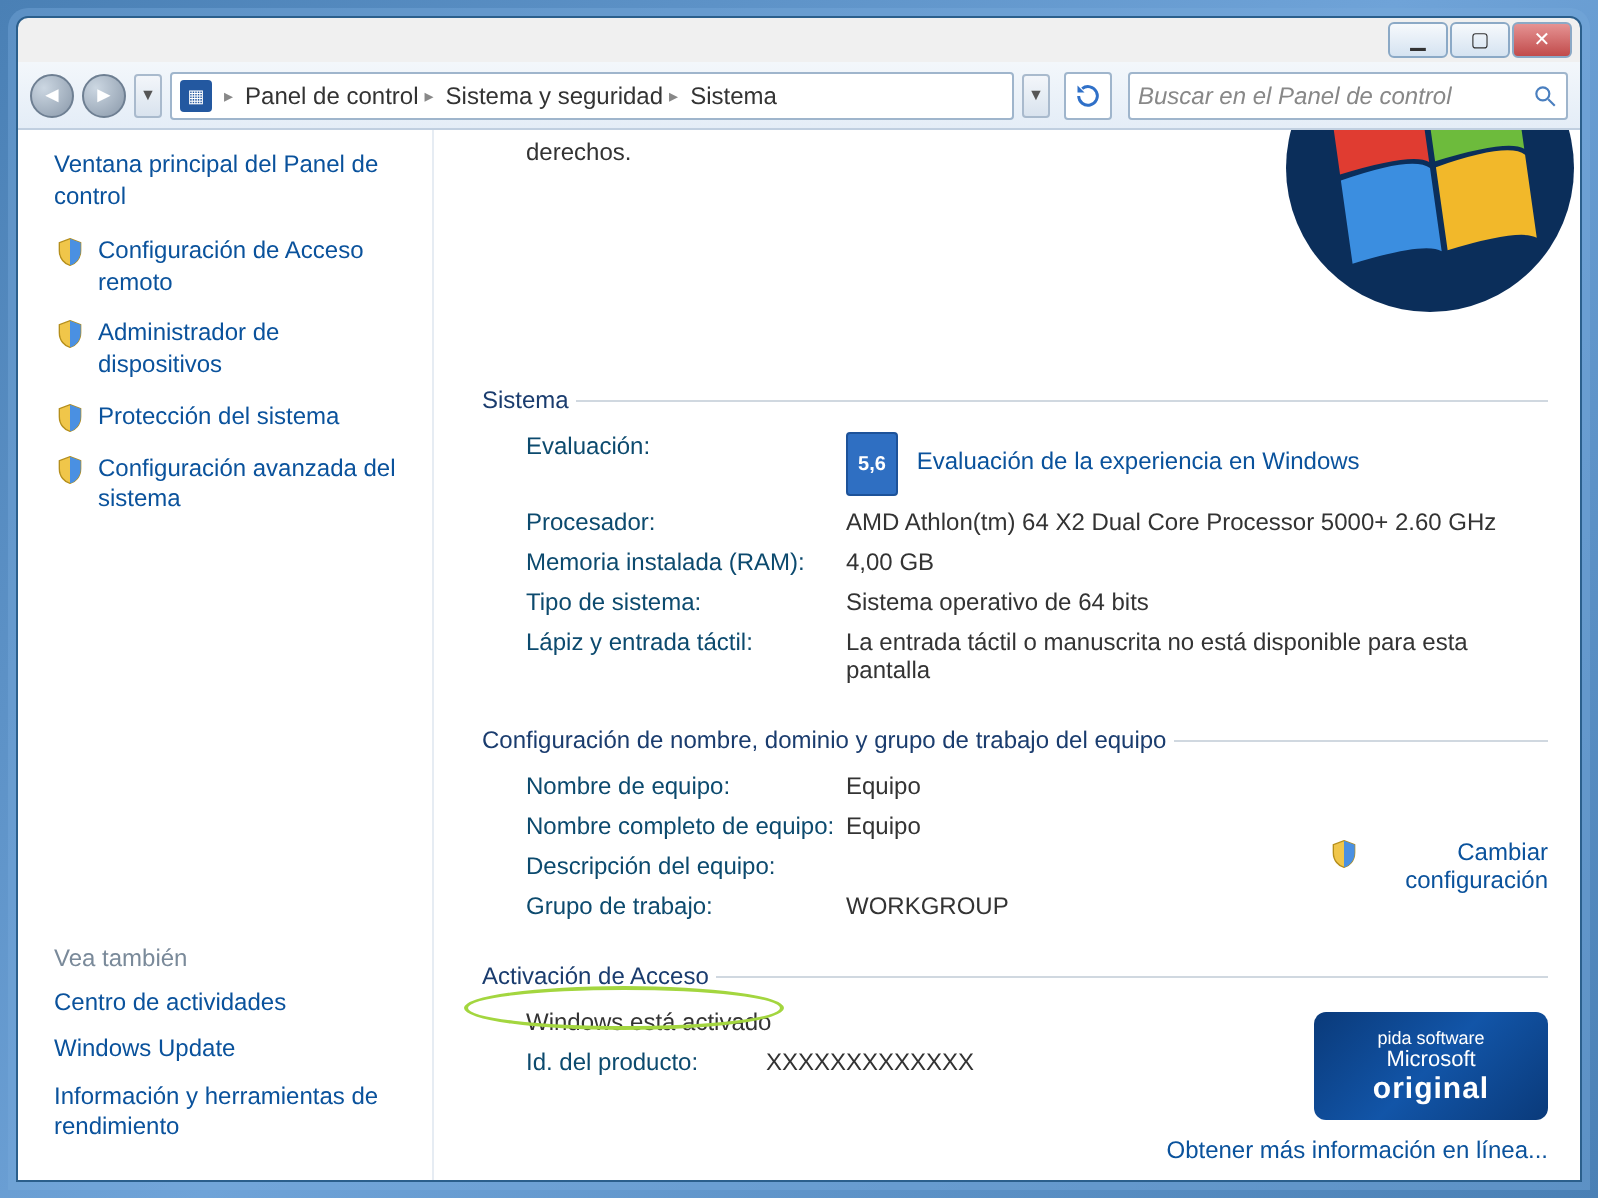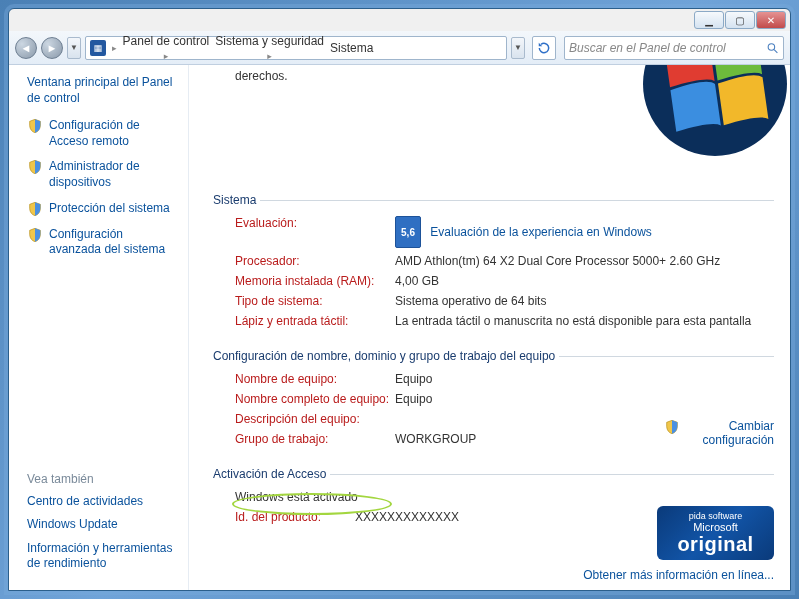--- a/index.html
+++ b/index.html
@@ -78,21 +78,21 @@
     font-size: 12px;
     color: #333;
   }
   .bc-icon {
     width: 16px; height: 16px;
     background: #2358a0;
     border-radius: 2px;
     display:flex; align-items:center; justify-content:center;
     color:#fff; font-size:9px;
   }
-  .bc-seg { display:flex; align-items:center; gap:3px; cursor:pointer;flex-direction:column; }
+  .bc-seg { display:flex; align-items:center; gap:3px; cursor:pointer; }
   .bc-sep { color:#888; font-size:9px; }
   .refresh {
     width:24px; height:24px; border:1px solid #9fb5cc; border-radius:2px;
     background:#fff; display:flex; align-items:center; justify-content:center;
     cursor:pointer; margin-left:3px;
   }
   .refresh svg { width:14px; height:14px; }
   .searchbox {
     width: 220px; height: 24px;
     background: #fff;
@@ -107,21 +107,21 @@
   .searchbox input {
     flex:1; border:none; outline:none; font-size:12px; color:#333;
     font-style: italic;
   }
   .searchbox input::placeholder { color:#888; font-style: italic; }
   .searchicon { width:16px; height:16px; color:#4a7fbf; }
   .content {
     flex:1; display:flex; background:#fff; overflow:hidden;
   }
   .sidebar {
-    width: 180px;
+    width: 208px;
     background: #fff;
     border-right: 1px solid #e6ecf3;
     display:flex; flex-direction:column;
     padding: 10px 14px 10px 18px;
     font-size: 12px;
   }
   .sidebar .main-link {
     color:#0a529c; cursor:pointer; margin-bottom: 12px; line-height:1.3;
   }
   .sidebar-item {
@@ -145,21 +145,21 @@
   }
   fieldset {
     border: none; border-top:1px solid #d0d8e0;
     margin-top: 18px; padding-top: 6px;
     font-size:12px; color:#333;
   }
   fieldset legend { padding:0 4px 0 0; color:#1a3c6e; font-size:12px; }
   .kvrow {
     display:flex; padding:3px 0 3px 22px; font-size:12px;
   }
-  .kvrow .k { width:160px; color:#b91c1c; flex-shrink:0; }
+  .kvrow .k { width:160px; color:#0c4a6e; flex-shrink:0; }
   .kvrow .v { flex:1; color:#333; }
   .wei-badge {
     display:inline-flex; align-items:center; justify-content:center;
     width:26px; height:32px; background:#2f6fc2; color:#fff;
     border-radius:2px; font-size:10px; font-weight:bold;
     margin-right:6px; border:1px solid #1d5299;
   }
   .link { color:#0a529c; cursor:pointer; }
   .changecfg {
     position:absolute; right:16px; top:354px;
@@ -174,21 +174,21 @@
   }
   .ms-original {
     position:absolute; right:16px; bottom:30px;
     width:117px; height:54px;
     background: linear-gradient(135deg,#0a3a7a 0%, #1255a8 50%, #0a3a7a 100%);
     border-radius:6px;
     color:#fff; font-size:9px;
     display:flex; flex-direction:column; align-items:center; justify-content:center;
     cursor:pointer;
   }
-  .ms-original .big { font-size:20px; font-weight:bold; letter-spacing:0.5px; }
+  .ms-original .big { font-size:15px; font-weight:bold; letter-spacing:0.5px; }
   .more-info {
     position:absolute; right:16px; bottom:8px;
     color:#0a529c; font-size:12px; cursor:pointer;
   }
 </style>
 </head>
 <body>
 
 <div class="window">
 

